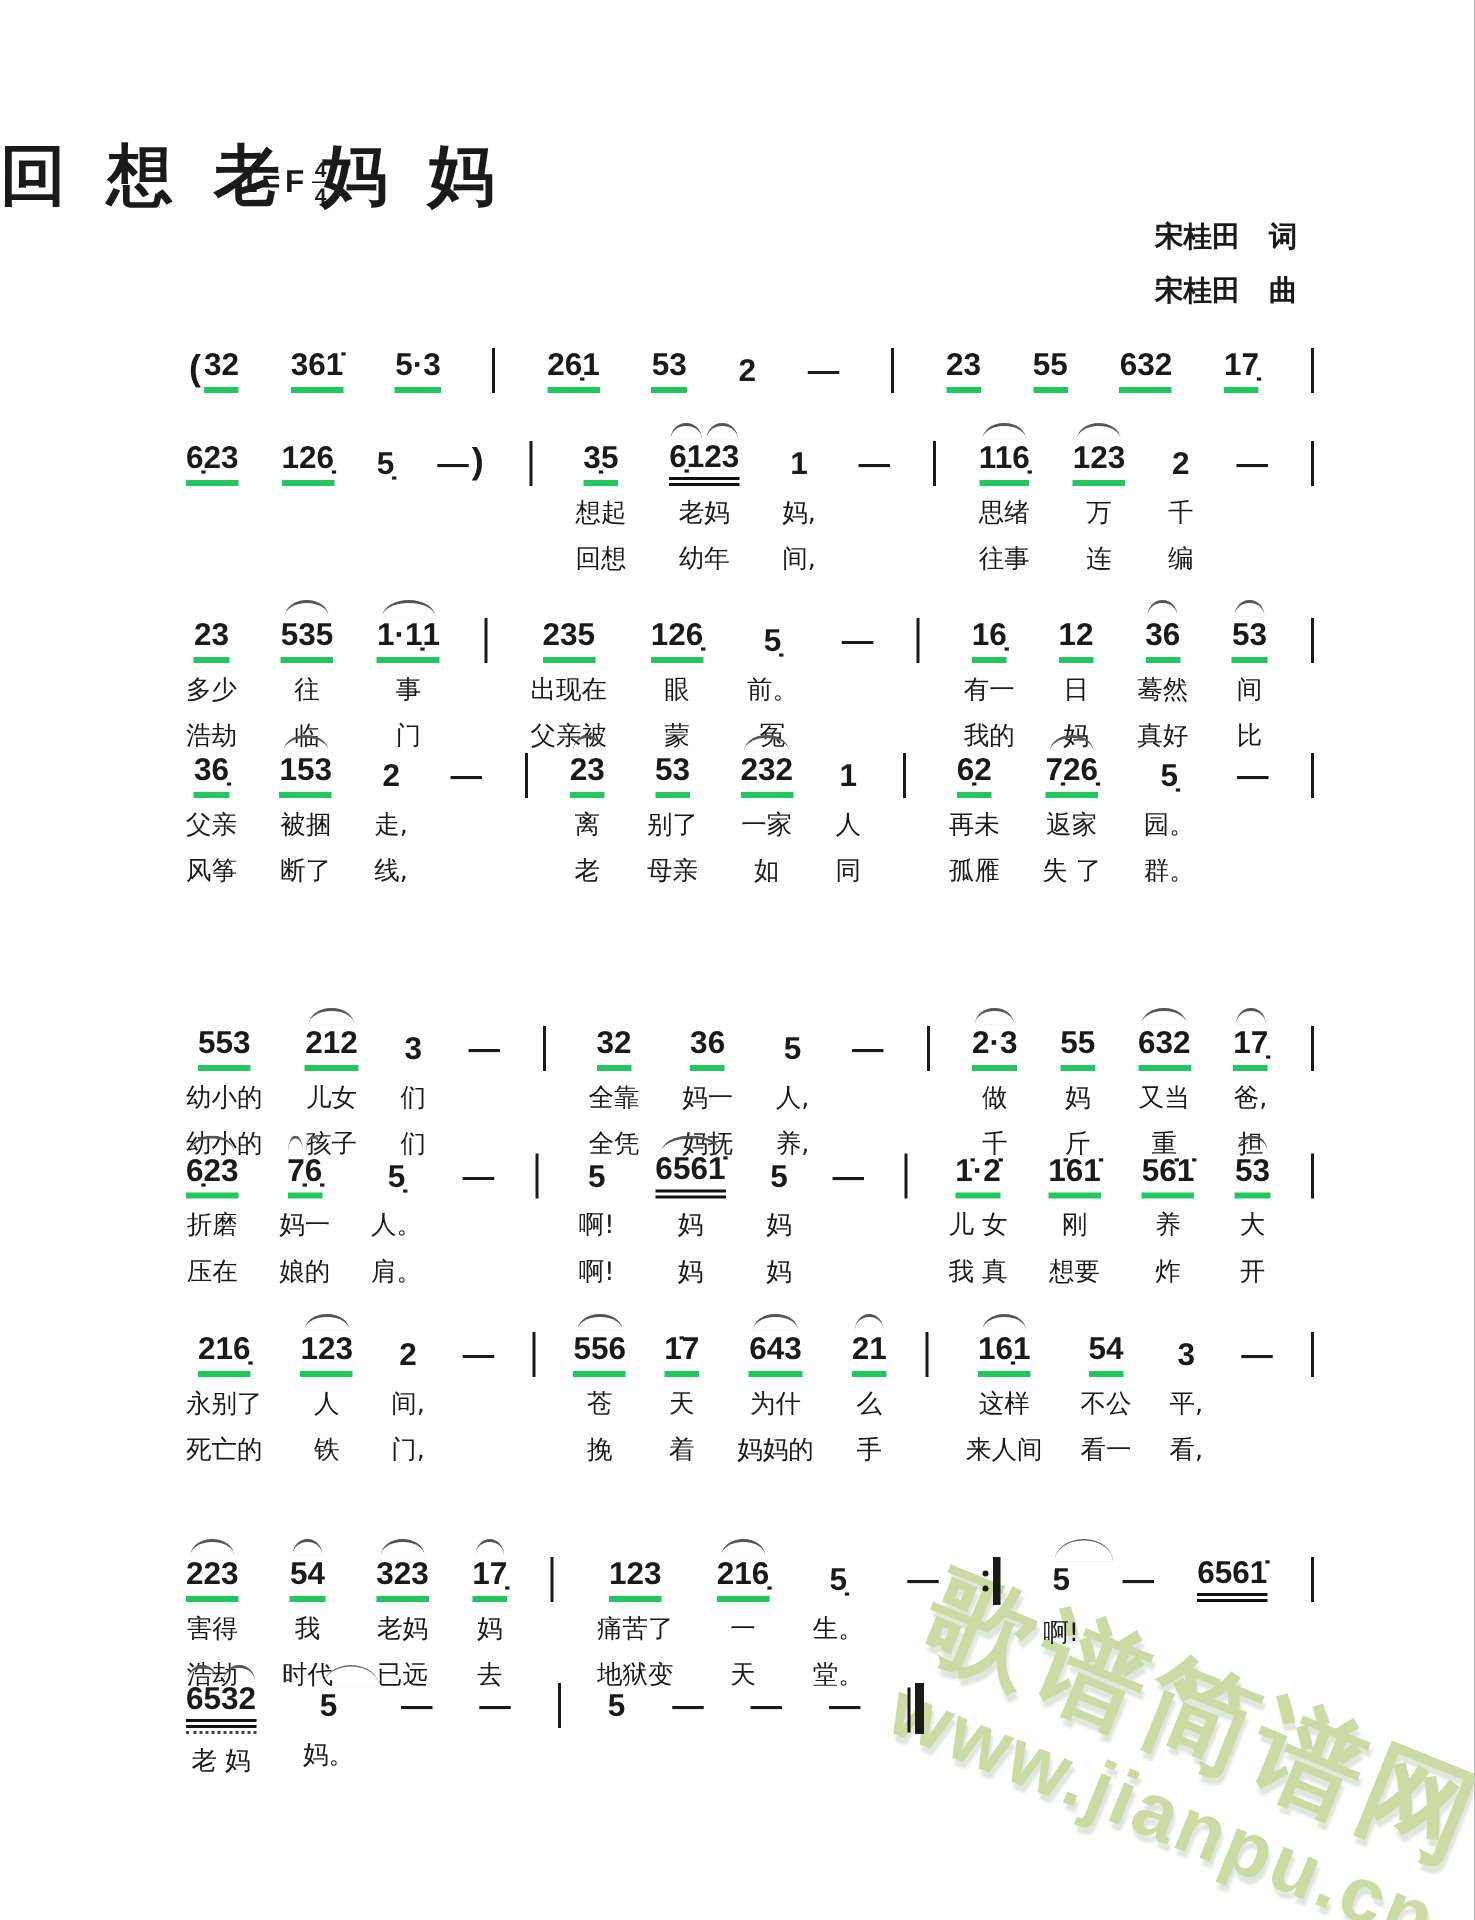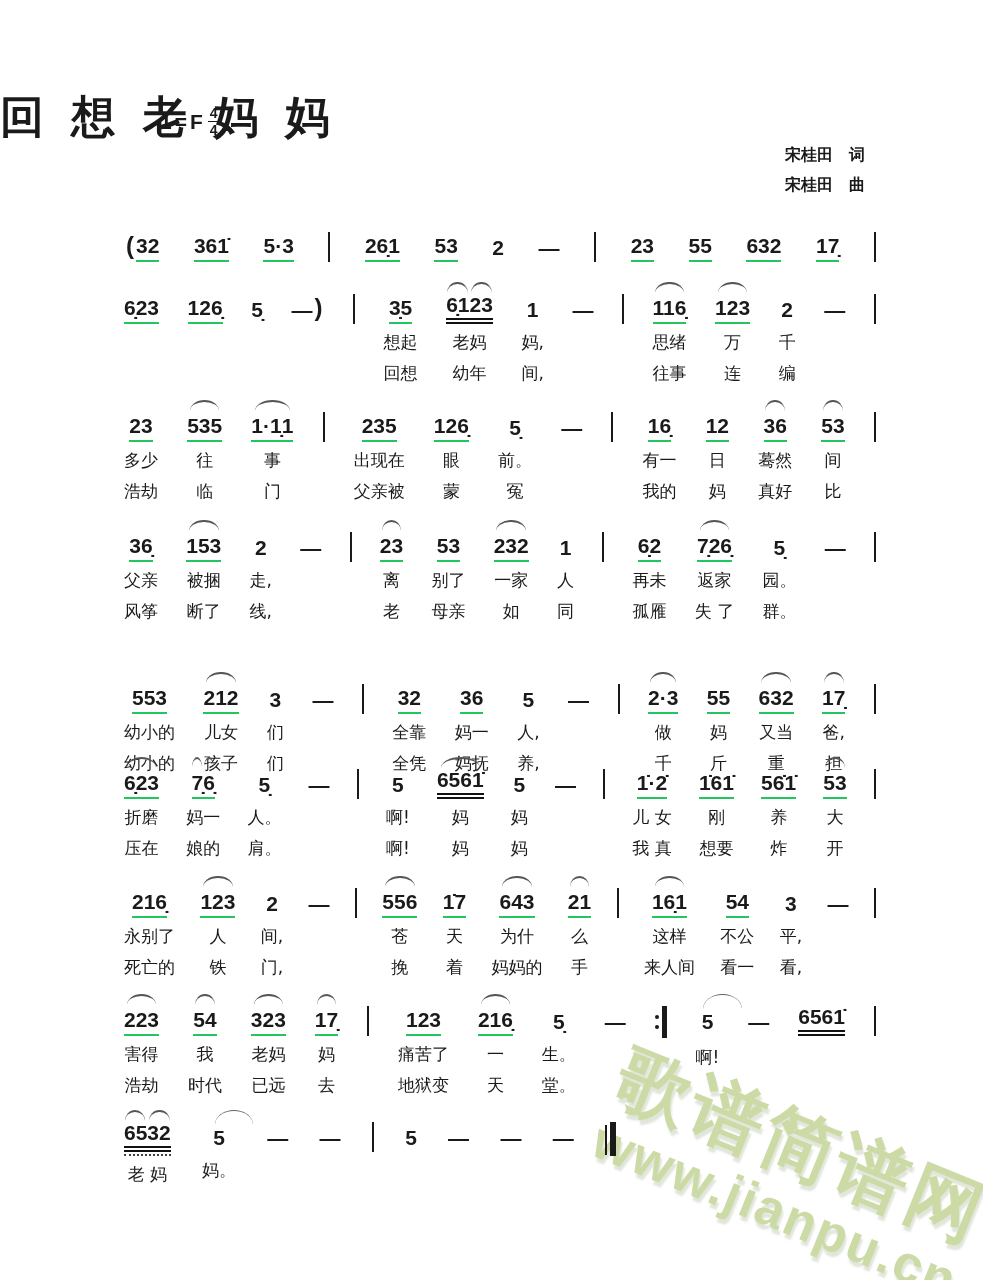--- a/index.html
+++ b/index.html
@@ -6,40 +6,40 @@
   #page{position:relative;width:983px;height:1280px;background:#ffffff;overflow:hidden;
         font-family:"DejaVu Sans",sans-serif;color:#1a1a1a;}
   
   #keysig{position:absolute;left:160px;top:106px;font-weight:bold;font-size:21px;
           font-family:"Liberation Sans",sans-serif;display:flex;align-items:center;gap:3px;z-index:2;}
   .frac{display:inline-flex;flex-direction:column;align-items:center;line-height:1;font-size:14px;margin-left:2px;}
   .frac .num{border-bottom:1.5px solid #1a1a1a;padding:0 2px 1px;}
   .frac .den{padding-top:1px;}
   #title{position:absolute;left:0;top:88px;width:100%;text-align:left;font-size:44px;font-weight:bold;
          letter-spacing:6px;z-index:2;}
-  #credits{position:absolute;right:118px;top:140px;text-align:left;font-size:16px;font-weight:bold;
+  #credits{position:absolute;right:118px;top:140px;text-align:left;font-size:19px;font-weight:bold;
            line-height:1.9;z-index:2;}
   
   #score{position:absolute;left:0;top:0;width:100%;height:100%;z-index:1;}
   .score-line{position:absolute;left:124px;width:752px;display:flex;justify-content:space-between;
               align-items:flex-start;}
   .score-line:nth-child(1){top:230px;}
   .score-line:nth-child(2){top:292px;}
   .score-line:nth-child(3){top:410px;}
-  .score-line:nth-child(4){top:530px;}
+  .score-line:nth-child(4){top:500px;}
   .score-line:nth-child(5){top:650px;margin-top:32px;}
   .score-line:nth-child(6){top:767px;}
   .score-line:nth-child(7){top:886px;}
-  .score-line:nth-child(8){top:1004px;gap:16px;}
+  .score-line:nth-child(8){top:1036px;gap:16px;}
   .score-line:nth-child(9){top:1120px;width:492px;gap:24px;}
   .cell{display:flex;flex-direction:column;align-items:center;}
   .note-row{position:relative;height:32px;display:flex;align-items:flex-end;}
   .nt{font-family:"Liberation Sans",sans-serif;font-weight:bold;font-size:21px;line-height:1.2;
       padding-bottom:2px;white-space:nowrap;}
-  .u1{border-bottom:2px solid #22c55e;}
+  .u1{border-bottom:4px solid #22c55e;}
   .u2{border-bottom:6px double #111;padding-bottom:1px;margin-top:44px;}
   .pre,.post{font-family:"Liberation Sans",sans-serif;font-weight:bold;font-size:24px;padding:0 2px 2px;}
   .arc{position:absolute;top:-10px;height:9px;border-top:2px solid #555;
        border-radius:50% 50% 0 0/100% 100% 0 0;}
   .arc.single{left:8%;width:84%;}
   .arc.d1{left:2%;width:44%;}
   .arc.d2{left:54%;width:44%;}
   .arc.wide{left:15%;width:330%;height:14px;border-top:1.5px solid #666;}
   .dashline{width:100%;border-top:2px dotted #444;margin-top:2px;}
   .lyr{font-size:17px;white-space:nowrap;line-height:1.2;}

